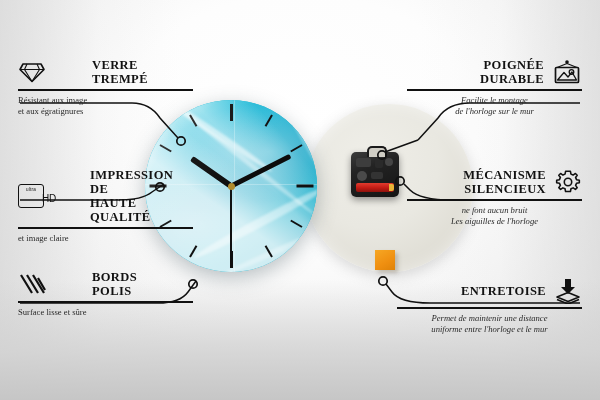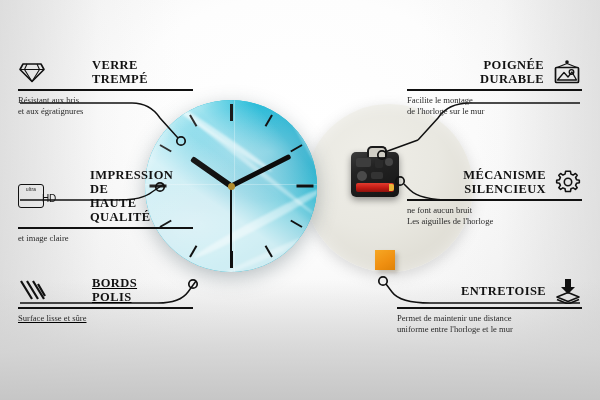--- a/index.html
+++ b/index.html
@@ -100,21 +100,21 @@
     font-weight:700;font-size:12.5px;line-height:14px;letter-spacing:.4px;color:#121212;
     text-transform:uppercase;
     margin-left:38px;
   }
   .feat.right .title{text-align:right;}
   .feat .rule{height:2px;background:#111;margin:3px 0 4px 0;}
   .feat .desc{
     font-family:"Liberation Serif", serif;
     font-size:8.6px;line-height:10.6px;color:#2a2a2a;
   }
-  .feat.right .desc{text-align:left;}
+  .feat.right .desc{text-align:center;font-style:italic;}
   .ic{flex:0 0 auto;display:block;}
 
   .hd-badge{
     width:24px;height:22px;border:1.6px solid #111;border-radius:3px;
     display:flex;flex-direction:column;align-items:center;justify-content:center;
     font-family:"Liberation Sans", sans-serif;color:#111;line-height:1;
   }
   .hd-badge .u{font-size:4.6px;letter-spacing:.2px;margin-bottom:.5px;}
   .hd-badge .h{font-size:10px;font-weight:400;letter-spacing:-.3px;margin-left:36px;}
 </style>
@@ -201,21 +201,21 @@
         <path d="M5,4 H23 L26,9.5 L14,21.5 L2,9.5 Z" fill="none" stroke="#111" stroke-width="1.6" stroke-linejoin="round"></path>
         <path d="M2,9.5 H26 M9,4 L6.5,9.5 L14,21.5 M19,4 L21.5,9.5 L14,21.5" fill="none" stroke="#111" stroke-width="1.1"></path>
       </svg>
       <div>
         <div class="title">VERRE</div>
         <div class="title">TREMPÉ</div>
       </div>
     </div>
     <div class="rule"></div>
     <div class="desc">
-      <div>Résistant aux bris</div>
+      <div>Résistant aux image</div>
       <div>et aux égratignures</div>
     </div>
   </div>
 
   <div class="feat left" style="left:18px;top:168px;width:175px;">
     <div class="head">
       <div class="hd-badge ic">
         <span class="u">ultra</span>
         <span class="h">HD</span>
       </div>
@@ -223,21 +223,21 @@
         <div class="title">IMPRESSION DE</div>
         <div class="title">HAUTE QUALITÉ</div>
       </div>
     </div>
     <div class="rule"></div>
     <div class="desc">
       <div>et image claire</div>
     </div>
   </div>
 
-  <div class="feat left" style="left:18px;top:276px;width:175px;text-decoration:underline;">
+  <div class="feat left" style="left:18px;top:270px;width:175px;">
     <div class="head">
       <svg class="ic" width="28" height="24" viewBox="0 0 28 24">
         <path d="M3,3 L14,21 M9,3 L20,21 M15,3 L26,21 M20,6 L27,18" stroke="#111" stroke-width="2.2" fill="none"></path>
       </svg>
       <div>
         <div class="title">BORDS</div>
         <div class="title">POLIS</div>
       </div>
     </div>
     <div class="rule"></div>

